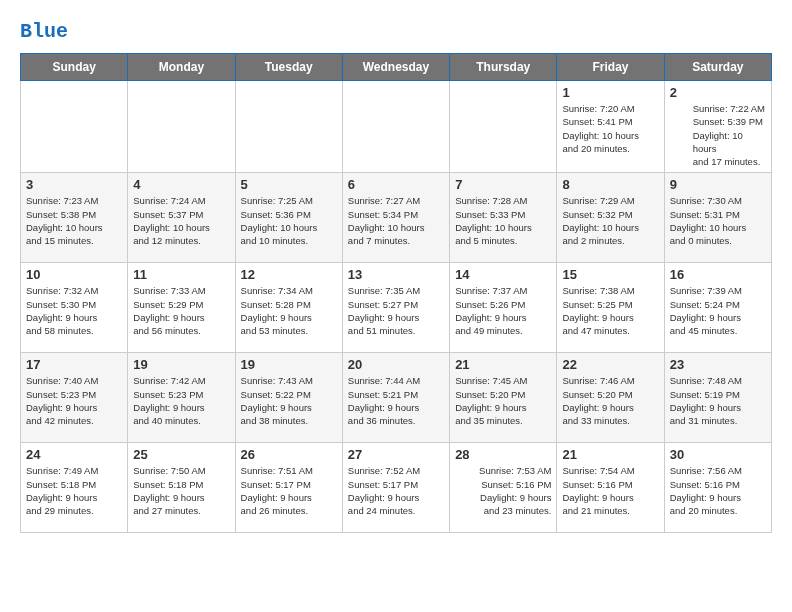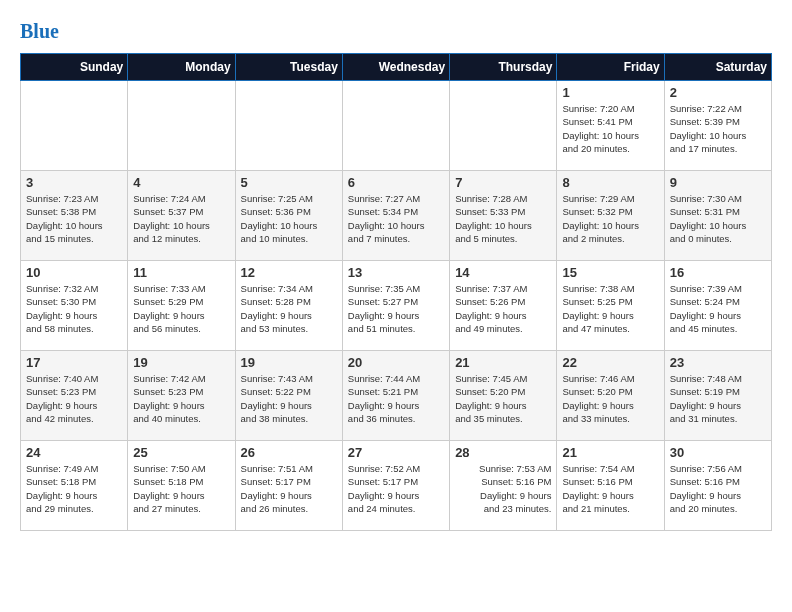--- a/index.html
+++ b/index.html
@@ -33,26 +33,26 @@
     .location {
       font-size: 16px;
       color: #555;
     }
     table {
       width: 100%;
       border-collapse: collapse;
       table-layout: fixed;
     }
     thead th {
-      background: #0f172a;
+      background: #737373;
       color: #fff;
       font-size: 12px;
       font-weight: bold;
       padding: 6px 4px;
-      text-align: right;
+      text-align: center;
       border: 1px solid #1a6fba;
     }
     tbody td {
       border: 1px solid #ccc;
       vertical-align: top;
       padding: 4px 5px;
       font-size: 10px;
       color: #333;
       min-height: 80px;
       height: 90px;
@@ -78,21 +78,21 @@
     .empty-cell {
       background: #fff;
     }
   </style>
 </head>
 <body>
 
 <div class="header">
   <div class="logo">
   <div>
-    <span style="font-size:20px; font-weight:bold; color:#1a6fba; font-family:Liberation Serif, serif;">Blue</span>
+    <span style="font-size:20px; font-weight:bold; color:#1a6fba; font-family:Liberation Mono, monospace;">Blue</span>
   </div>
 </div>
   <div class="title-block">
     <div class="month-title"></div>
     <div class="location"></div>
   </div>
 </div>
 
 <table>
   <thead>
@@ -115,21 +115,21 @@
         <td class="empty-cell"></td>
         <td>
           <span class="day-number">1</span>
           <div class="day-info" style="white-space: pre-line;">Sunrise: 7:20 AM
 Sunset: 5:41 PM
 Daylight: 10 hours
 and 20 minutes.</div>
         </td>
         <td>
           <span class="day-number">2</span>
-          <div class="day-info" style="white-space: pre-line;">Sunrise: 7:22 AM
+          <div class="day-info" style="white-space: pre-line; margin-left: 23px;">Sunrise: 7:22 AM
 Sunset: 5:39 PM
 Daylight: 10 hours
 and 17 minutes.</div>
         </td>
       </tr>
       <tr>
         <td>
           <span class="day-number">3</span>
           <div class="day-info" style="white-space: pre-line;">Sunrise: 7:23 AM
 Sunset: 5:38 PM

